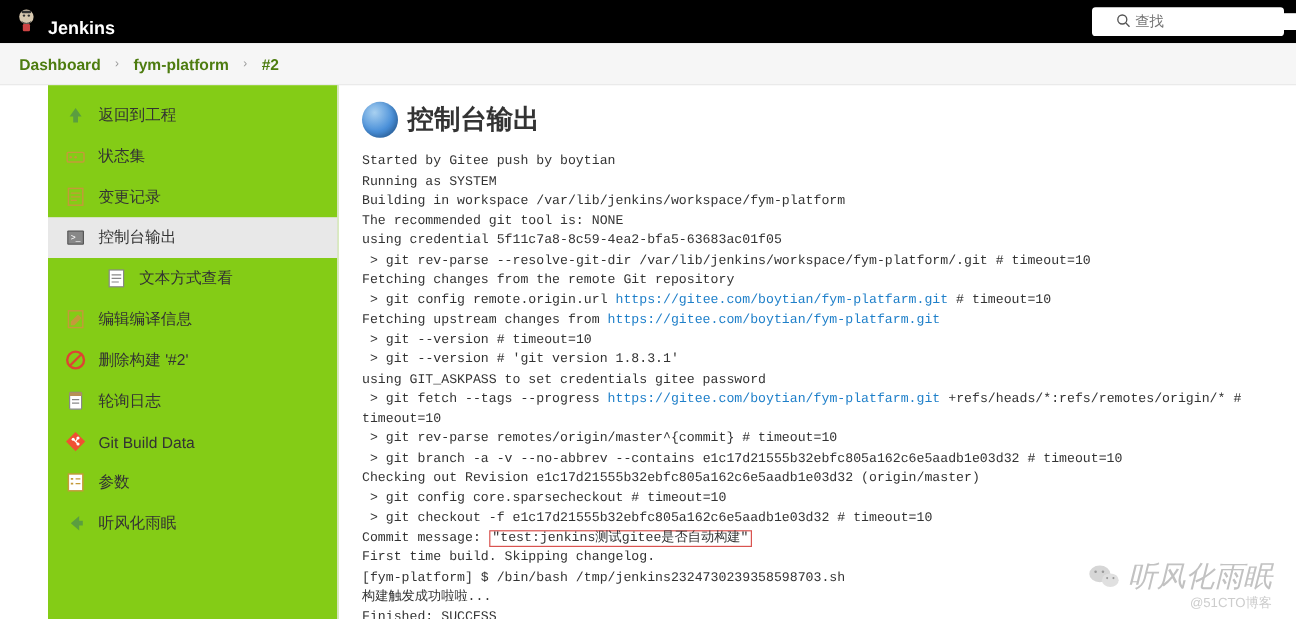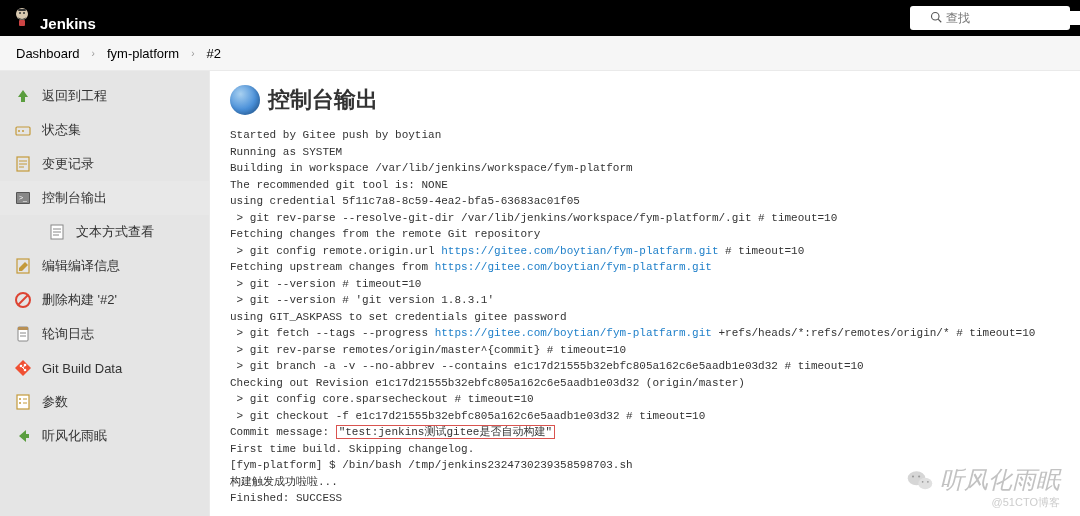--- a/index.html
+++ b/index.html
@@ -8,26 +8,26 @@
     .top-header { background: #000; height: 36px; display: flex; align-items: center; padding: 0 10px; color: #fff; }
     .jenkins-logo-wrap { display: flex; align-items: flex-end; gap: 6px; }
     .jenkins-icon svg { width: 24px; height: 24px; }
     .jenkins-title { font-weight: bold; font-size: 15px; color: #fff; }
     .header-spacer { flex: 1; }
     .search-box { background: #fff; border-radius: 3px; display: flex; align-items: center; padding: 3px 20px; width: 160px; height: 24px; }
     .search-box input { border: none; outline: none; font-size: 12px; flex: 1; color: #666; }
     .search-icon { color: #555; margin-right: 4px; }
     
     .breadcrumb-bar { background: #f6f6f6; height: 35px; display: flex; align-items: center; padding: 0 16px; border-bottom: 1px solid #eaeaea; }
-    .breadcrumb-item { color: #000000; font-size: 13px; font-weight: normal; cursor: pointer; }
+    .breadcrumb-item { color: #4d7c0f; font-size: 13px; font-weight: bold; cursor: pointer; }
     .breadcrumb-sep { margin: 0 12px; color: #999; font-size: 10px; }
     
     .main-layout { display: flex; height: calc(100% - 71px); }
     
-    .sidebar { width: 210px; background: #e5e5e5; border-right: 1px solid #eaeaea; padding-top: 8px; }
+    .sidebar { width: 242px; background: #84cc16; border-right: 1px solid #eaeaea; padding-top: 8px; margin-left: 40px; }
     .sidebar-item { display: flex; align-items: center; padding: 8px 14px; gap: 10px; cursor: pointer; font-size: 13px; color: #333; }
     .sidebar-item.active { background: #e8e8e8; }
     .sidebar-item.sub { padding-left: 48px; }
     .sidebar-icon { width: 18px; height: 18px; display: flex; align-items: center; justify-content: center; flex-shrink: 0; }
     
     .content { flex: 1; padding: 14px 20px; overflow: auto; }
     .page-header { display: flex; align-items: center; gap: 8px; margin-bottom: 12px; }
     .blue-ball { width: 30px; height: 30px; border-radius: 50%; background: radial-gradient(circle at 35% 30%, #a8d0f0, #4a90d9 55%, #2a6db5); box-shadow: inset -2px -2px 4px rgba(0,0,0,0.2); }
     .page-title { font-size: 22px; font-weight: bold; }
     

